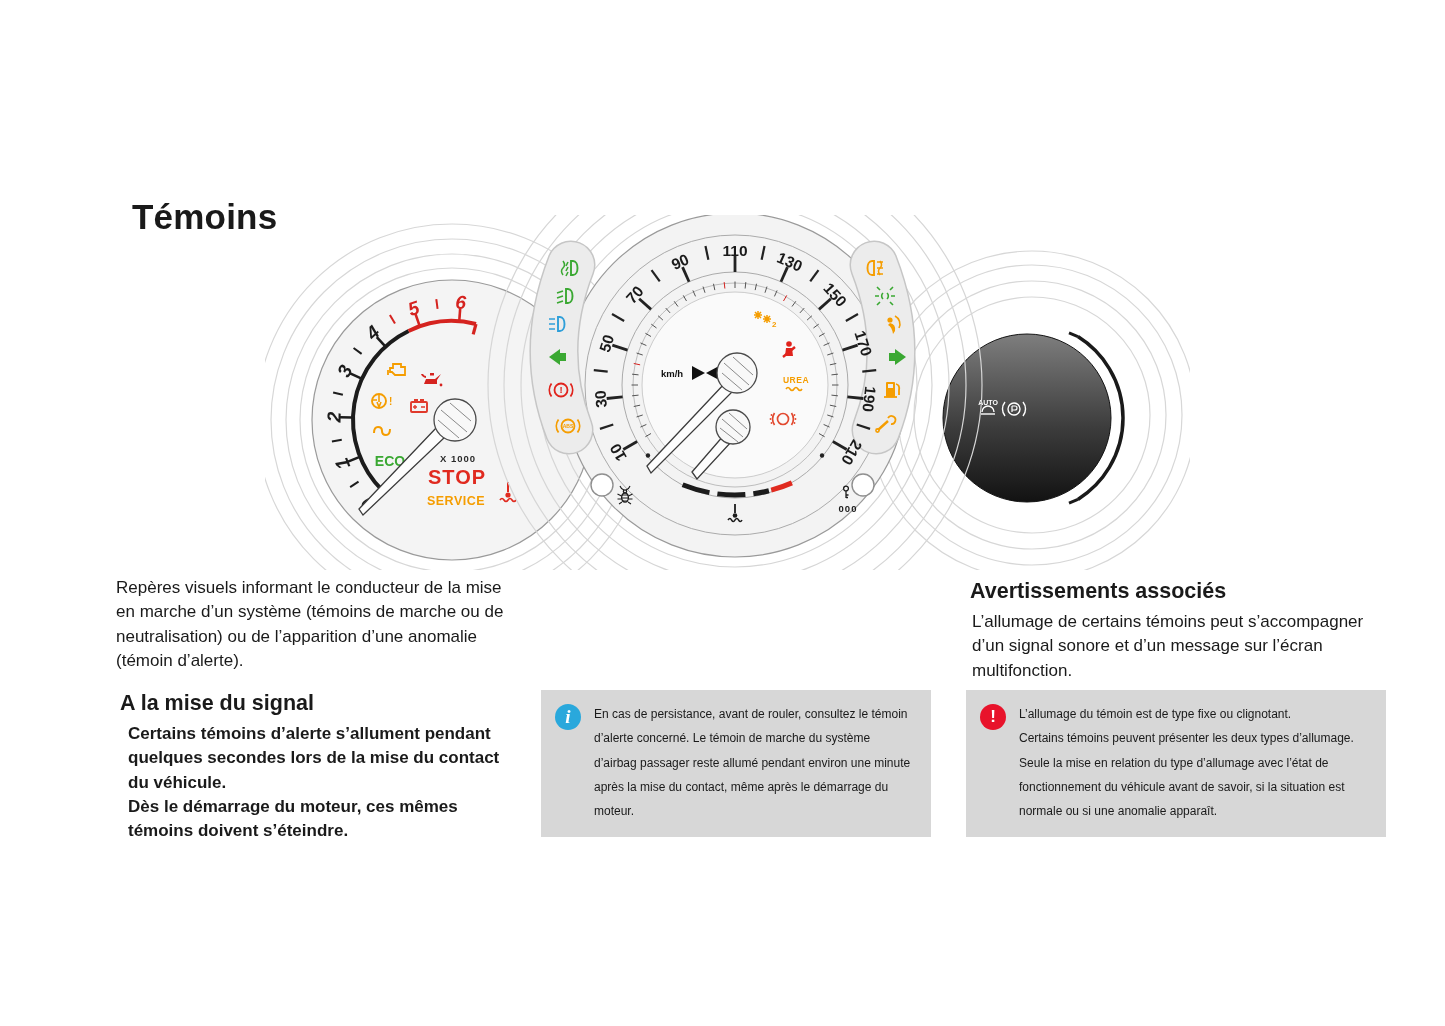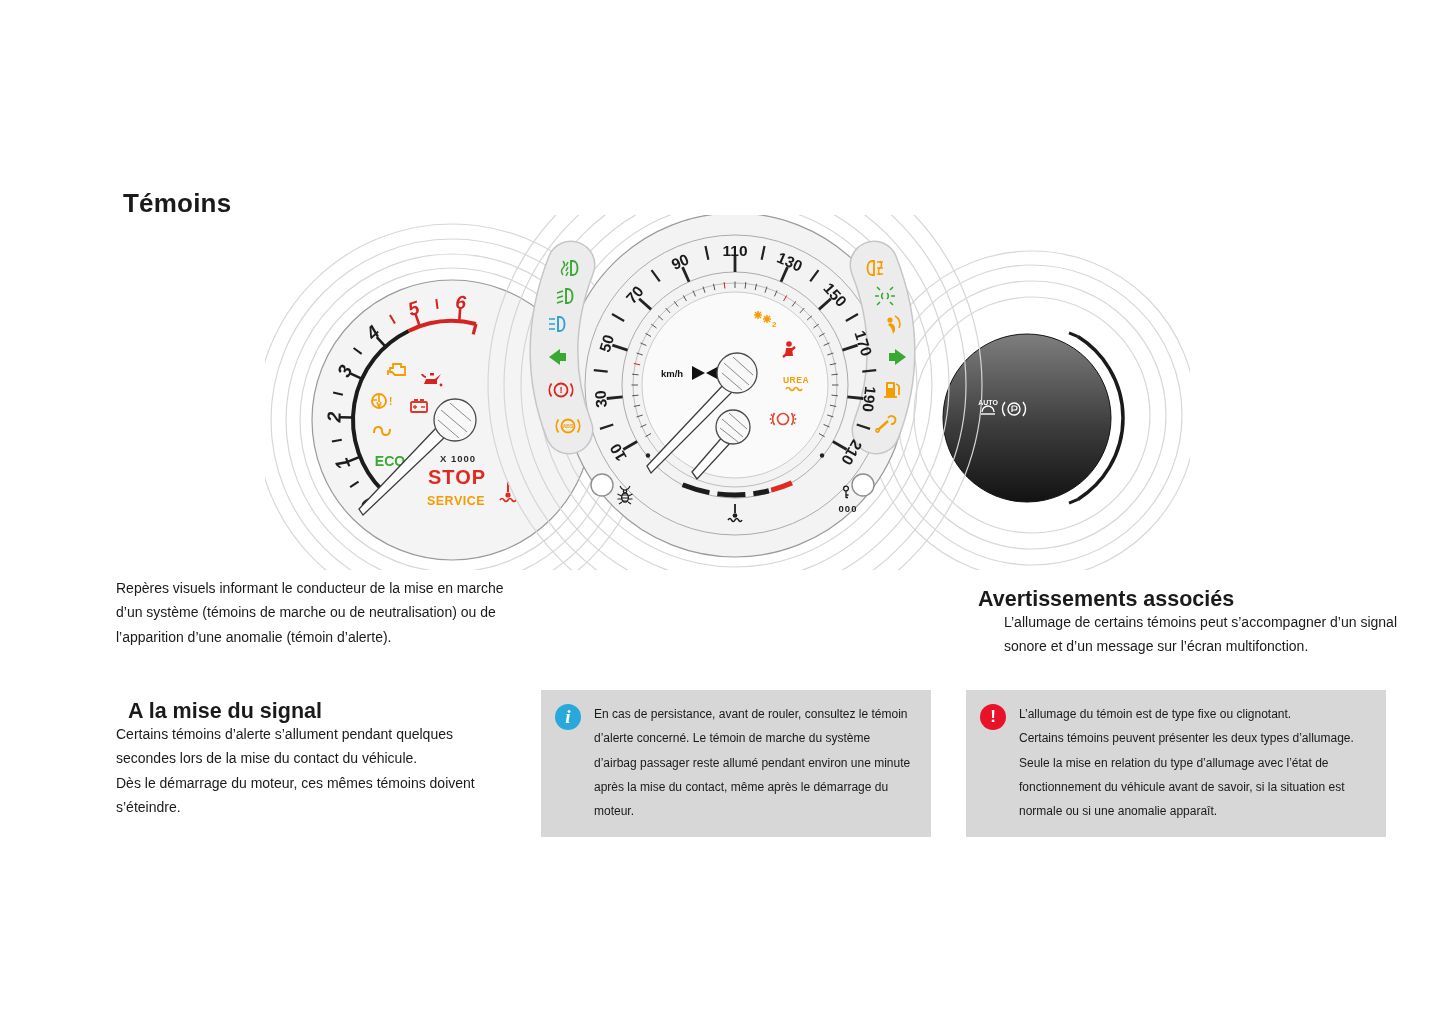--- a/index.html
+++ b/index.html
@@ -1,21 +1,21 @@
 <!DOCTYPE html>
 <html><head>
 <meta charset="utf-8">
 <style>
   html,body{margin:0;padding:0;background:#fff;}
   body{width:1445px;height:1026px;position:relative;overflow:hidden;
        font-family:"Liberation Sans","DejaVu Sans",sans-serif;color:#1a1a1a;}
   .abs{position:absolute;}
-  h1.page-title{font-size:26px;font-weight:700;margin:8px;letter-spacing:.2px;}
-  h2.sec{font-size:21.5px;font-weight:700;margin:12px;}
-  p.body{font-size:14px;line-height:24.3px;margin:0;white-space:pre-line;}
+  h1.page-title{font-size:35px;font-weight:700;margin:17px;letter-spacing:.2px;}
+  h2.sec{font-size:21.5px;font-weight:700;margin:4px;}
+  p.body{font-size:17px;line-height:24.3px;margin:0;white-space:pre-line;}
   .notebox{background:#d7d7d7;display:flex;align-items:flex-start;
            padding:12px 18px 14px 14px;box-sizing:border-box;}
   .noteicon{width:26px;height:26px;border-radius:50%;flex:0 0 26px;margin-top:2px;
             display:flex;align-items:center;justify-content:center;color:#fff;}
   .noteicon.info{background:#29a8dc;font-family:"Liberation Serif","DejaVu Serif",serif;
                  font-weight:700;font-style:italic;font-size:19px;}
   .noteicon.warn{background:#e8132b;font-weight:700;font-size:17px;}
   .notetext{margin-left:13px;font-size:12px;line-height:24.3px;white-space:pre-line;}
   svg text{font-family:"Liberation Sans","DejaVu Sans",sans-serif;}
 </style>
@@ -349,28 +349,28 @@
       <circle cx="0" cy="-3.5" r="2.4"></circle>
         <path d="M0,-1 V6 M0,3 h2.5 M0,5.5 h2"></path>
     </g>
     <text x="848" y="512" font-size="9.5" font-weight="700" fill="#1c1c1c" text-anchor="middle" letter-spacing="1">000</text>
   </g>
 </svg>
 
 <p class="body abs" style="left:116px;top:576px;width:392px;">Repères visuels informant le conducteur de la mise en marche d’un système (témoins de marche ou de neutralisation) ou de l’apparition d’une anomalie (témoin d’alerte).</p>
 
 <h2 class="sec abs" style="left:116px;top:687px;">A la mise du signal</h2>
-<p class="body abs" style="left:116px;top:722px;width:392px;">Certains témoins d’alerte s’allument pendant quelques secondes lors de la mise du contact du véhicule.
+<p class="body abs" style="left:128px;top:722px;width:392px;font-weight:bold;">Certains témoins d’alerte s’allument pendant quelques secondes lors de la mise du contact du véhicule.
 Dès le démarrage du moteur, ces mêmes témoins doivent s’éteindre.</p>
 
 <div class="notebox abs" style="left:541px;top:690px;width:390px;">
   <div class="noteicon info">i</div>
   <div class="notetext">En cas de persistance, avant de rouler, consultez le témoin d’alerte concerné. Le témoin de marche du système d’airbag passager reste allumé pendant environ une minute après la mise du contact, même après le démarrage du moteur.</div>
 </div>
 
 <h2 class="sec abs" style="left:966px;top:575px;">Avertissements associés</h2>
-<p class="body abs" style="left:1004px;top:610px;width:420px;">L’allumage de certains témoins peut s’accompagner d’un signal sonore et d’un message sur l’écran multifonction.</p>
+<p class="body abs" style="left:972px;top:610px;width:420px;">L’allumage de certains témoins peut s’accompagner d’un signal sonore et d’un message sur l’écran multifonction.</p>
 
 <div class="notebox abs" style="left:966px;top:690px;width:420px;">
   <div class="noteicon warn">!</div>
   <div class="notetext">L’allumage du témoin est de type fixe ou clignotant.
 Certains témoins peuvent présenter les deux types d’allumage. Seule la mise en relation du type d’allumage avec l’état de fonctionnement du véhicule avant de savoir, si la situation est normale ou si une anomalie apparaît.</div>
 </div>
 
 </body></html>

